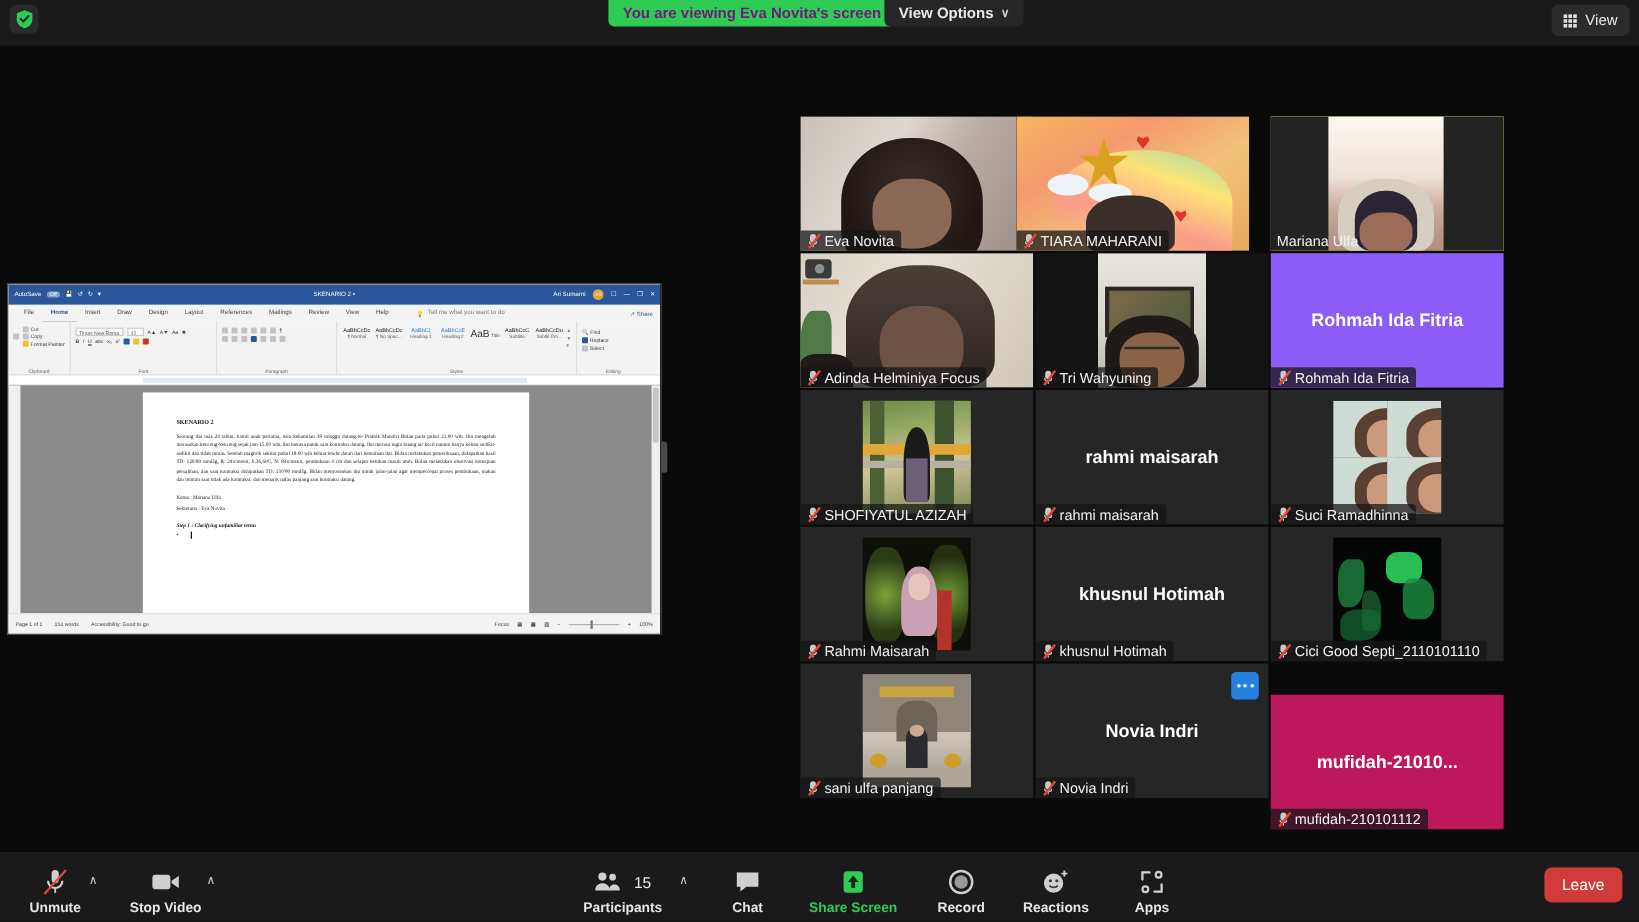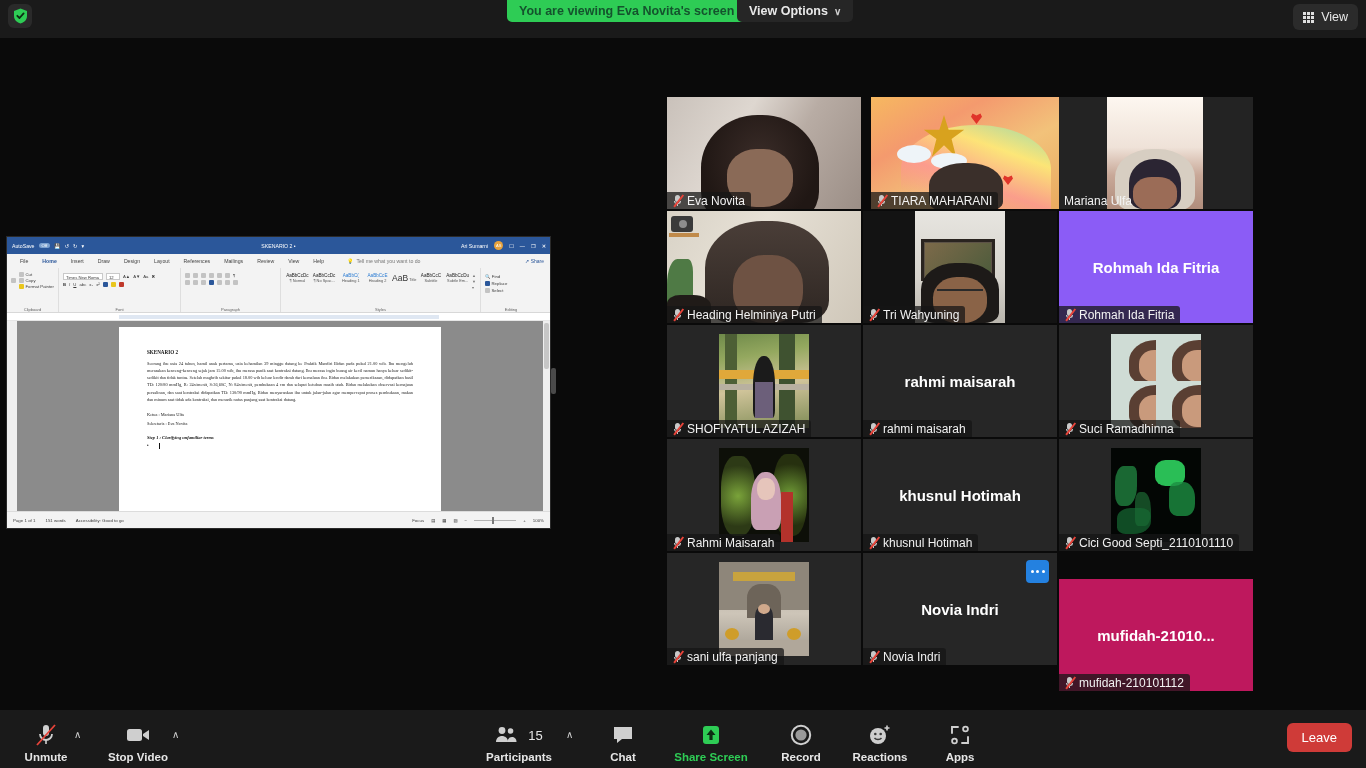--- a/index.html
+++ b/index.html
@@ -17,21 +17,21 @@
   }
   #shield-badge {
     position: absolute; left: 8px; top: 4px;
     width: 24px; height: 24px; border-radius: 6px;
     background: #2a2a2a;
     display: flex; align-items: center; justify-content: center;
   }
   #viewing-banner {
     position: absolute; left: 507px; top: 0;
     height: 22px; padding: 0 12px;
-    background: #2ecc55; color: #14532d;
+    background: #2ecc55; color: #701a75;
     font-size: 12.5px; font-weight: bold;
     display: flex; align-items: center;
     border-bottom-left-radius: 5px; border-bottom-right-radius: 5px;
   }
   #view-options-btn {
     position: absolute; left: 737px; top: 0;
     height: 22px; padding: 0 12px;
     background: #262626; color: #e8e8e8;
     font-size: 12.5px; font-weight: bold;
     display: flex; align-items: center; gap: 6px;
@@ -448,21 +448,21 @@
       <span class="mic-muted">
           <span class="body"></span>
           <span class="stand"></span>
           <span class="post"></span>
           <span class="slash"></span>
         </span>
       <span>Eva Novita</span>
     </div>
   </div>
 
-  <div class="tile" style="left:204px;top:0px">
+  <div class="tile" style="left:180px;top:0px">
     <div class="video" style="background:linear-gradient(150deg,#f6b860 0%,#f49a6e 30%,#f2c27a 60%,#e9a95e 100%)">
       <div style="position:absolute;left:30px;top:28px;width:150px;height:88px;background:linear-gradient(200deg,rgba(140,220,180,.85) 0%,rgba(255,240,120,.8) 30%,rgba(255,150,150,.75) 60%,transparent 85%);border-radius:60% 60% 0 0"></div>
       <div style="position:absolute;left:52px;top:18px;width:42px;height:42px;background:#d8a21e;clip-path:polygon(50% 0%,61% 35%,98% 35%,68% 57%,79% 100%,50% 72%,21% 100%,32% 57%,2% 35%,39% 35%)"></div>
       <div style="position:absolute;left:100px;top:16px;width:11px;height:11px;background:#e0342a;clip-path:polygon(50% 100%,0 35%,14% 5%,50% 22%,86% 5%,100% 35%)"></div>
       <div style="position:absolute;left:132px;top:78px;width:10px;height:10px;background:#e0342a;clip-path:polygon(50% 100%,0 35%,14% 5%,50% 22%,86% 5%,100% 35%)"></div>
       <div style="position:absolute;left:26px;top:48px;width:34px;height:18px;background:#eef4f8;border-radius:50%"></div>
       <div style="position:absolute;left:60px;top:56px;width:36px;height:16px;background:#eef4f8;border-radius:50%"></div>
       <div style="position:absolute;left:58px;top:66px;width:74px;height:48px;background:#3a2f2a;border-radius:46% 46% 20% 20%"></div>
     </div>
     <div class="namebar">
@@ -498,21 +498,21 @@
       <div style="position:absolute;left:66px;top:44px;width:70px;height:68px;background:#6e5243;border-radius:44%"></div>
       <div style="position:absolute;left:0px;top:84px;width:44px;height:28px;background:#201b18;border-radius:30% 40% 0 0"></div>
     </div>
     <div class="namebar">
       <span class="mic-muted">
           <span class="body"></span>
           <span class="stand"></span>
           <span class="post"></span>
           <span class="slash"></span>
         </span>
-      <span>Heading Helminiya Putri</span>
+      <span>Adinda Helminiya Focus</span>
     </div>
   </div>
 
   <div class="tile" style="left:196px;top:114px;background:#161616">
     <div class="video" style="background:#131313">
       <div style="position:absolute;left:52px;top:0;width:90px;height:112px;background:linear-gradient(180deg,#e7e5e0 0%,#d6d3cc 60%,#b9b5ad 100%)"></div>
       <div style="position:absolute;left:58px;top:28px;width:74px;height:42px;background:#5d5347;border:3px solid #2a2420"></div>
       <div style="position:absolute;left:62px;top:32px;width:66px;height:34px;background:linear-gradient(135deg,#7d6a4a,#4c5b3b)"></div>
       <div style="position:absolute;left:58px;top:52px;width:78px;height:60px;background:#1d1a18;border-radius:44% 44% 18% 18%"></div>
       <div style="position:absolute;left:70px;top:66px;width:54px;height:46px;background:#8a6347;border-radius:44%"></div>

